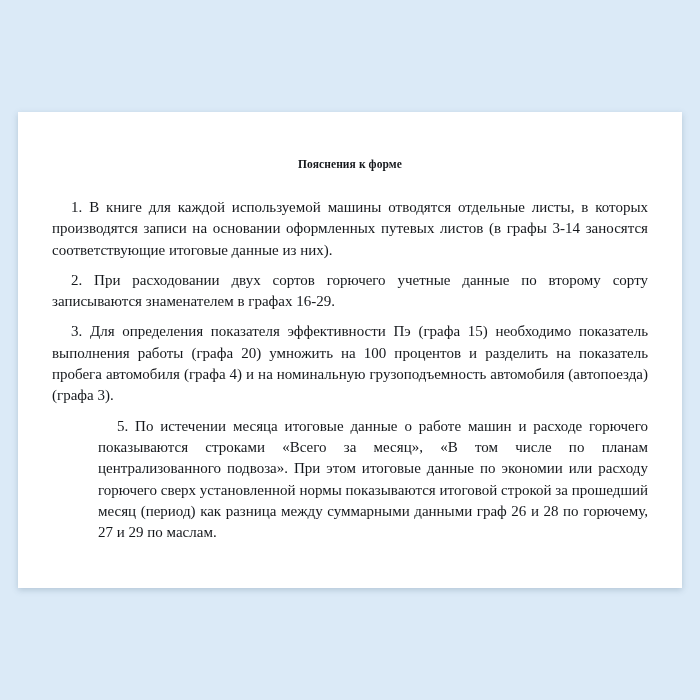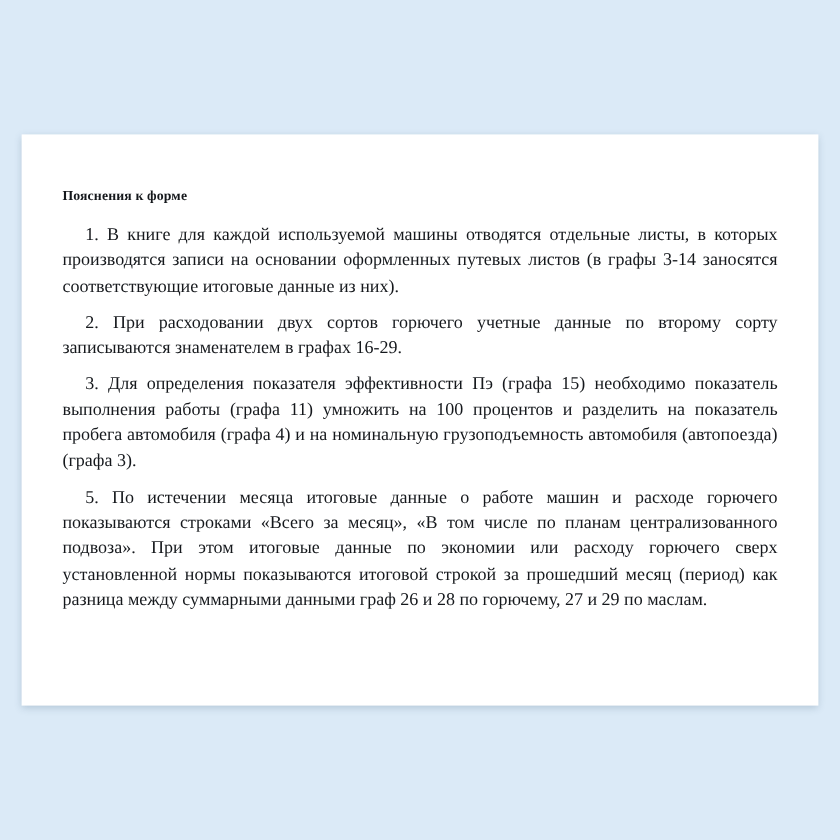--- a/index.html
+++ b/index.html
@@ -25,44 +25,45 @@
     left: 0;
     top: 0;
     width: 100%;
     height: 100%;
     background: #ffffff;
     box-shadow: 0 2px 6px rgba(60, 90, 120, 0.25);
     box-sizing: border-box;
     padding: 38px 34px 30px 34px;
   }
   .doc-title {
-    text-align: left;
+    text-align: center;
     font-size: 11.5px;
     font-weight: bold;
     color: #15181c;
-    margin: 8px 0 16px 0;
+    margin: 8px 0 27px 0;
     letter-spacing: 0.1px;
   }
   .para {
     font-size: 15px;
     line-height: 1.42;
     color: #15181c;
     text-align: justify;
     text-indent: 19px;
     margin: 0 0 9px 0;
     hyphens: manual;
   }
   .para:last-child {
     margin-bottom: 0;
+    margin-left: 46px;
   }
 </style>
 </head>
 <body>
 
 <div class="page-wrap">
   <div class="sheet">
     <div class="doc-title">Пояснения к форме</div>
     <p class="para">1. В книге для каждой используемой машины отводятся отдельные листы, в которых производятся записи на основании оформленных путевых листов (в графы 3-14 заносятся соответствующие итоговые данные из них).</p>
     <p class="para">2. При расходовании двух сортов горючего учетные данные по второму сорту записываются знаменателем в графах 16-29.</p>
-    <p class="para">3. Для определения показателя эффективности Пэ (графа 15) необходимо показатель выполнения работы (графа 11) умножить на 100 процентов и разделить на показатель пробега автомобиля (графа 4) и на номинальную грузоподъемность автомобиля (автопоезда) (графа 3).</p>
+    <p class="para">3. Для определения показателя эффективности Пэ (графа 15) необходимо показатель выполнения работы (графа 20) умножить на 100 процентов и разделить на показатель пробега автомобиля (графа 4) и на номинальную грузоподъемность автомобиля (автопоезда) (графа 3).</p>
     <p class="para">5. По истечении месяца итоговые данные о работе машин и расходе горючего показываются строками «Всего за месяц», «В том числе по планам централизованного подвоза». При этом итоговые данные по экономии или расходу горючего сверх установленной нормы показываются итоговой строкой за прошедший месяц (период) как разница между суммарными данными граф 26 и 28 по горючему, 27 и 29 по маслам.</p>
   </div>
 </div>
 
 </body></html>

